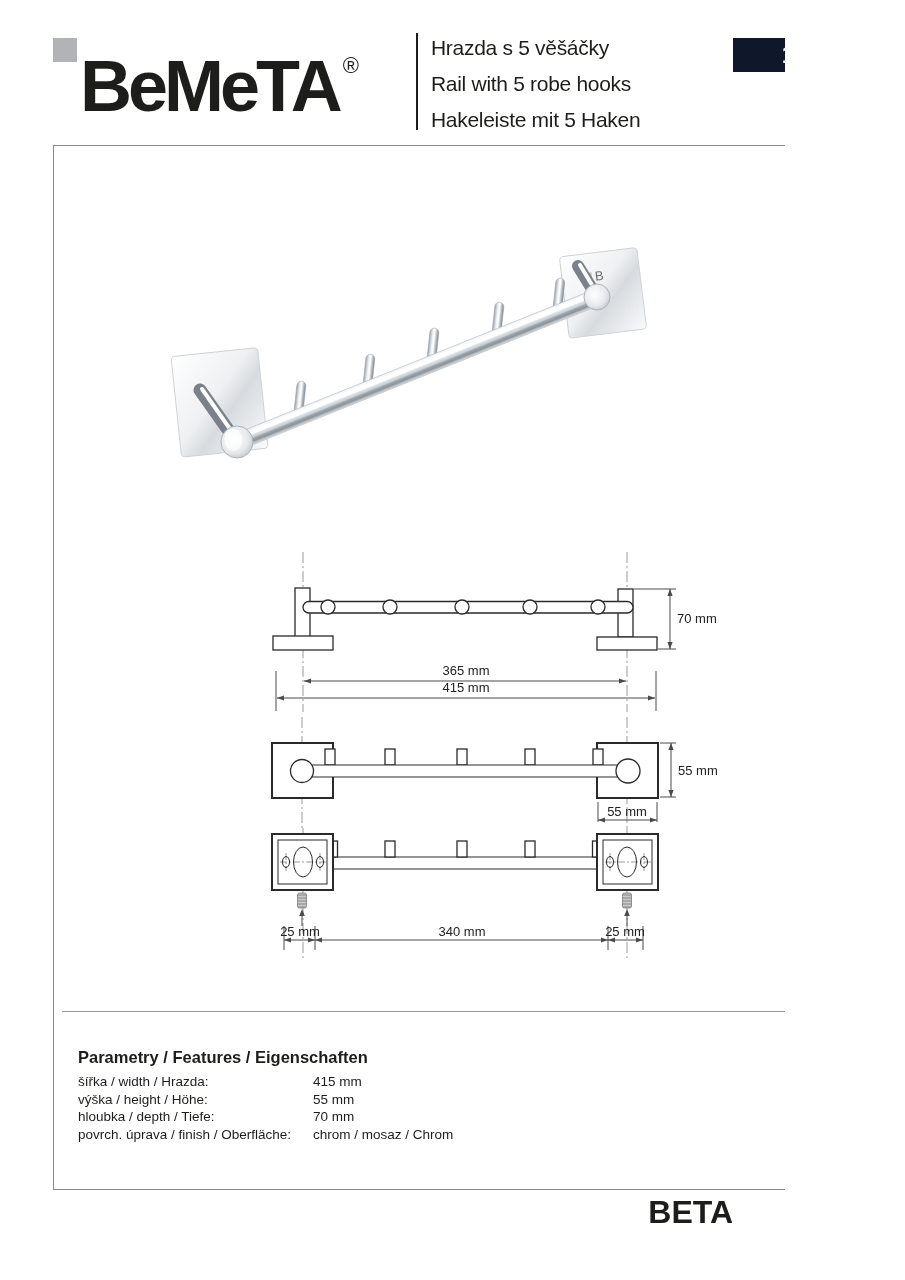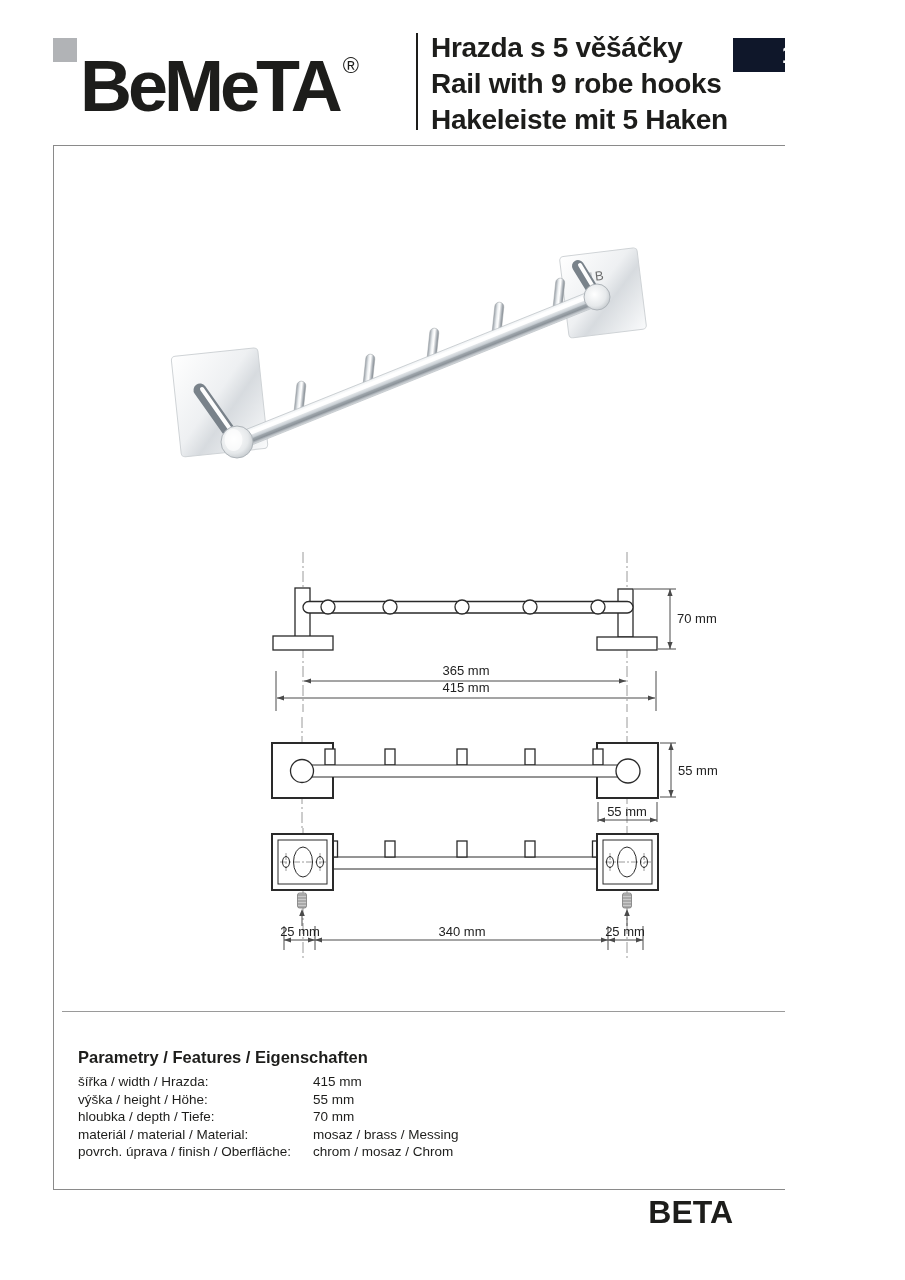--- a/index.html
+++ b/index.html
@@ -5,21 +5,21 @@
   html,body{margin:0;padding:0;background:#fff;}
   body{font-family:"Liberation Sans","DejaVu Sans",sans-serif;color:#1d1d1b;}
   #page{position:relative;width:785px;height:1280px;background:#fff;overflow:hidden;}
 
   
   .logo-square{position:absolute;left:53px;top:38px;width:24px;height:24px;background:#b1b3b6;}
   .brand{position:absolute;left:80px;top:30px;font-size:72px;font-weight:700;letter-spacing:-4px;line-height:72px;color:#1d1d1b;}
   .brand sup{font-size:22px;font-weight:400;letter-spacing:0;vertical-align:38px;margin-left:4px;}
   .hdr-divider{position:absolute;left:416px;top:33px;width:2px;height:97px;background:#1d1d1b;}
   .titles{position:absolute;left:431px;top:30px;}
-  .titles div{font-size:28px;font-weight:700;line-height:36px;letter-spacing:-0.3px;white-space:nowrap;}
+  .titles div{font-size:21px;font-weight:400;line-height:36px;letter-spacing:-0.3px;white-space:nowrap;}
   .code-badge{position:absolute;left:733px;top:38px;width:172px;height:34px;background:#0f172a;color:#fff;
     font-size:24px;font-weight:700;letter-spacing:0.5px;line-height:34px;padding-left:15px;box-sizing:border-box;text-align:right;}
 
   
   .content-box{position:absolute;left:53px;top:145px;width:800px;height:1043px;border:1px solid #8a8a8a;background:#fff;}
 
   .photo-svg{position:absolute;left:150px;top:240px;width:520px;height:250px;}
   .drawings-svg{position:absolute;left:250px;top:545px;width:470px;height:420px;}
 
   .param-divider{position:absolute;left:62px;top:1011px;width:758px;height:1px;background:#9a9a9a;}
@@ -41,21 +41,21 @@
 </head>
 <body>
 
 <div id="page">
 
   <div class="logo-square"></div>
   <div class="brand"><span>BeMeTA</span><sup>®</sup></div>
   <div class="hdr-divider"></div>
   <div class="titles">
     <div>Hrazda s 5 věšáčky</div>
-    <div>Rail with 9 robe hooks</div>
+    <div>Rail with 5 robe hooks</div>
     <div>Hakeleiste mit 5 Haken</div>
   </div>
   <div class="code-badge">132105112</div>
 
   <div class="content-box"></div>
 
   <svg class="photo-svg" viewBox="150 240 520 250" aria-hidden="true">
     <defs>
       <linearGradient id="plateG" x1="0" y1="0" x2="1" y2="1">
         <stop offset="0" stop-color="#ffffff"></stop>
@@ -252,24 +252,20 @@
     </div>
     <div class="param-row">
       <span class="lbl">výška / height / Höhe:</span>
       <span class="val">55 mm</span>
     </div>
     <div class="param-row">
       <span class="lbl">hloubka / depth / Tiefe:</span>
       <span class="val">70 mm</span>
     </div>
     <div class="param-row">
-      <span class="lbl">materiál / material / Material:</span>
-      <span class="val">mosaz / brass / Messing</span>
-    </div>
-    <div class="param-row">
       <span class="lbl">povrch. úprava / finish / Oberfläche:</span>
       <span class="val">chrom / mosaz / Chrom</span>
     </div>
   </div>
 
   <div class="footer-series">BETA</div>
 
 </div>
 
 </body></html>

